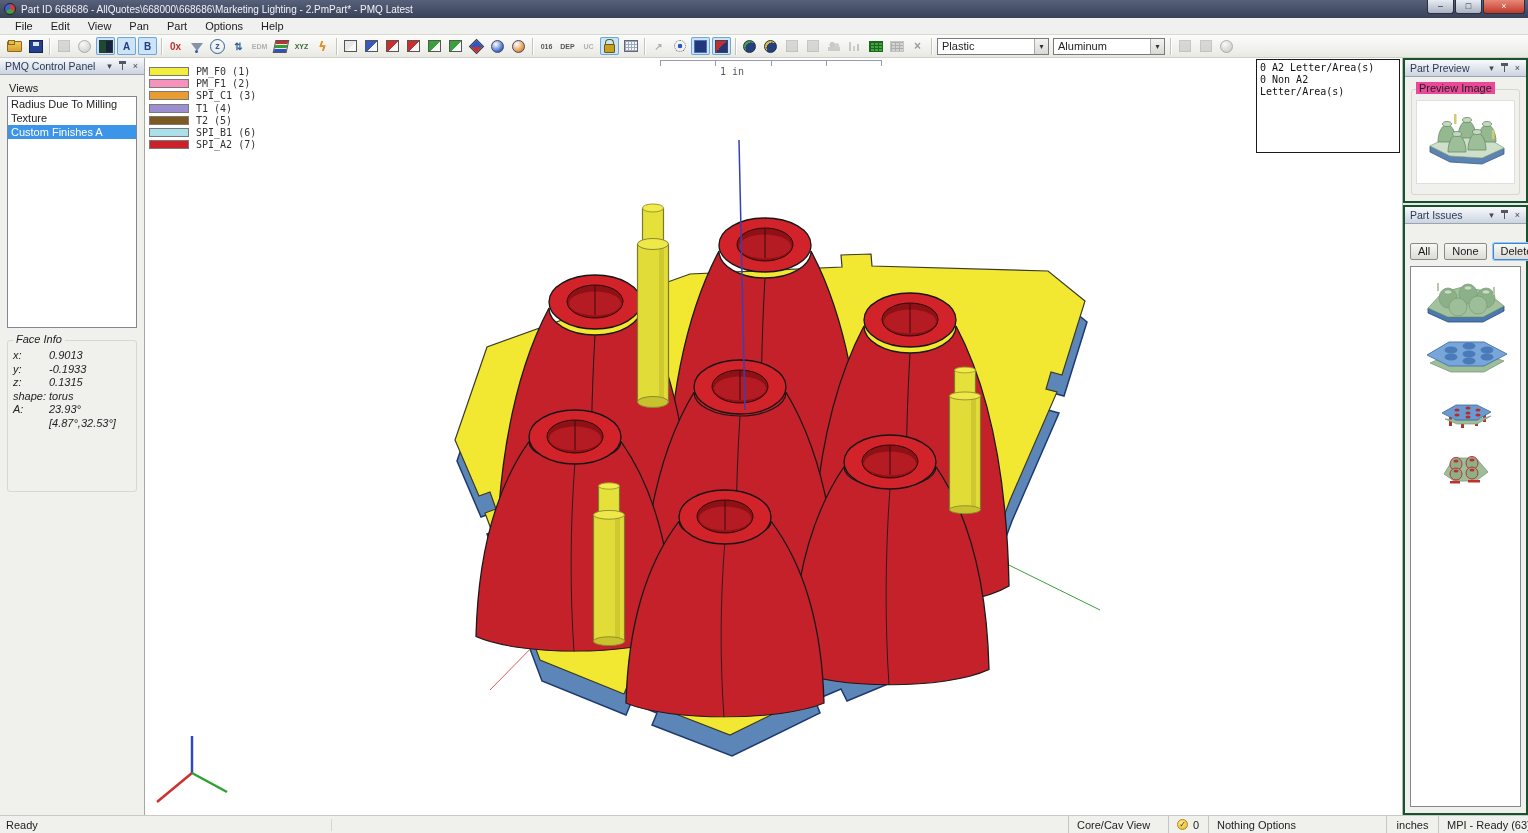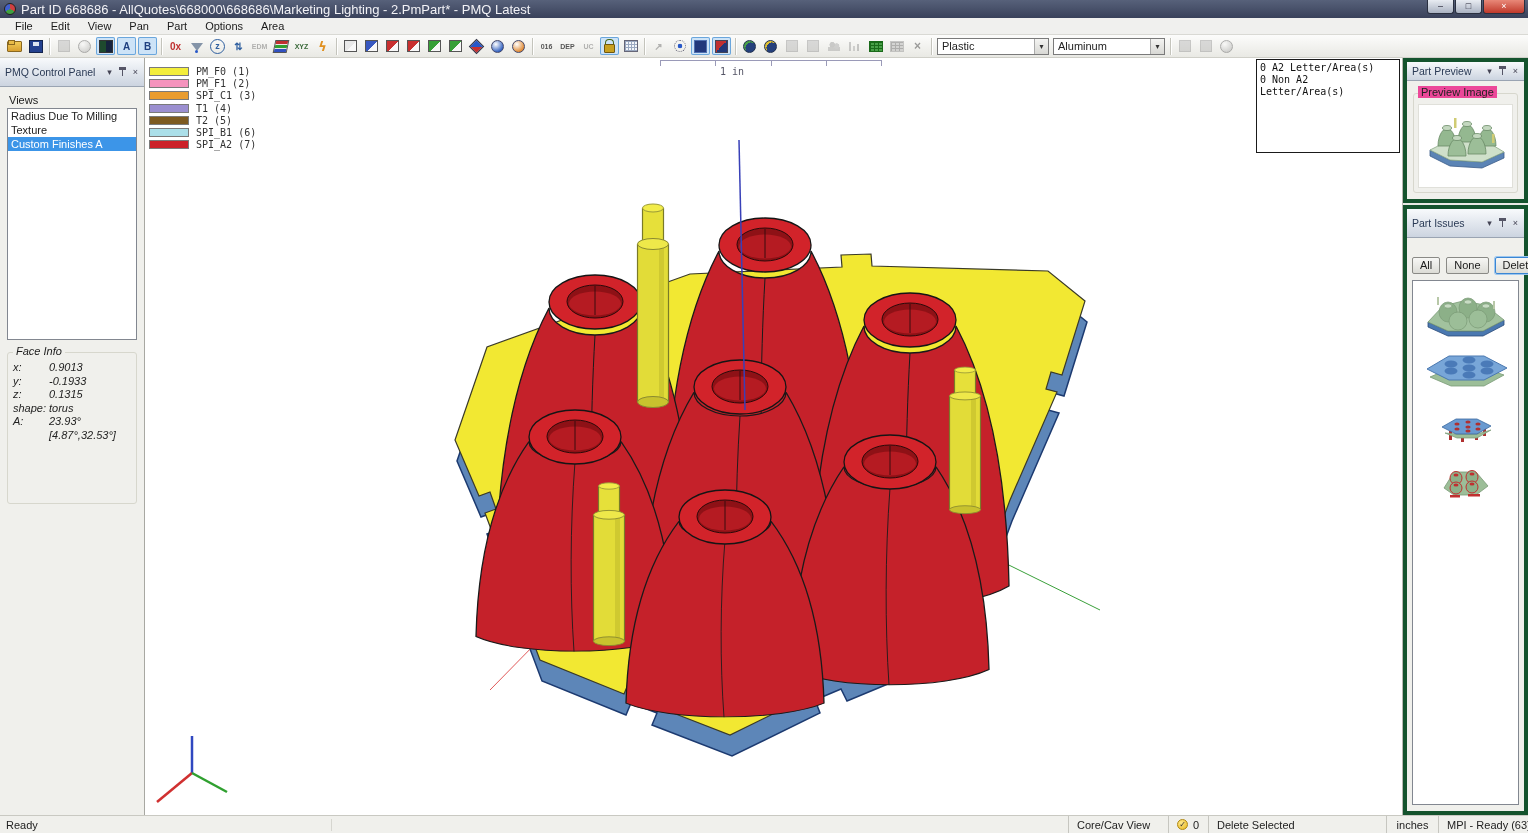--- a/index.html
+++ b/index.html
@@ -3,21 +3,21 @@
 <meta charset="utf-8">
 <style>
   html,body{margin:0;padding:0;width:1528px;height:833px;overflow:hidden;
     font-family:"Liberation Sans",sans-serif;font-size:11px;color:#222;background:#f0f0ec;}
   *{box-sizing:border-box;}
 
   
   .titlebar{height:18px;background:linear-gradient(#57617a,#39415a);display:flex;align-items:center;position:relative;}
   .app-icon{width:12px;height:12px;border-radius:50%;margin:0 5px 0 4px;
     background:conic-gradient(#d04040 0 120deg,#40a040 120deg 240deg,#4060d0 240deg 360deg);border:1px solid #222;}
-  .title-text{color:#f2f2f6;font-size:13px;white-space:nowrap;}
+  .title-text{color:#f2f2f6;font-size:10px;white-space:nowrap;}
   .winbtns{position:absolute;right:3px;top:0;display:flex;}
   .winbtn{width:27px;height:14px;margin-left:1px;border:1px solid #2a3040;border-top:none;border-radius:0 0 3px 3px;
     background:linear-gradient(#e8ecf2,#aab2c2);font-size:9px;line-height:12px;text-align:center;color:#223;}
   .winbtn.close{width:42px;background:linear-gradient(#e88878,#c0392b);color:#fff;}
 
   
   .menubar{height:17px;background:#f0f0ee;border-bottom:1px solid #d9d9d4;display:flex;align-items:center;padding-left:6px;}
   .menu-item{padding:1px 9px;color:#1a1a1a;}
 
   
@@ -68,21 +68,21 @@
   .k-table.dis::after{border-color:#888;background-color:#aaa;}
   .tb-select{width:112px;height:17px;border:1px solid #7a7a7a;background:#fff;display:flex;align-items:center;
     margin:0 2px;font-weight:normal;}
   .tb-select .val{flex:1;padding-left:4px;white-space:nowrap;overflow:hidden;}
   .tb-select .dd{width:14px;height:15px;background:linear-gradient(#f4f4f2,#d8d8d4);border-left:1px solid #aaa;
     text-align:center;font-size:8px;line-height:15px;color:#333;}
 
   
   .main{display:flex;height:757px;}
   .leftpanel{width:145px;background:#f0f0ec;border-right:1px solid #a8a8a2;display:flex;flex-direction:column;}
-  .dockhead{height:29px;background:linear-gradient(#f8fafc,#ccd4e0);border-bottom:1px solid #9aa4b2;
+  .dockhead{height:17px;background:linear-gradient(#f8fafc,#ccd4e0);border-bottom:1px solid #9aa4b2;
     display:flex;align-items:center;padding:0 3px 0 5px;color:#2a3a55;}
   .dockhead .ht{flex:1;font-size:10.5px;}
   .hicon{width:11px;text-align:center;font-size:9px;color:#445;margin-left:2px;}
   .pin-glyph{display:inline-block;width:7px;height:9px;
     background:linear-gradient(#556 0 3px,transparent 3px),linear-gradient(90deg,transparent 0 3px,#556 3px 4px,transparent 4px);}
   .lp-body{padding:5px 7px;flex:1;display:flex;flex-direction:column;}
   .views-label{margin:2px 0 2px 2px;color:#1a1a1a;}
   .listbox{border:1px solid #828790;background:#fff;height:232px;overflow:hidden;}
   .view-item{height:14px;line-height:14px;padding-left:3px;white-space:nowrap;}
   .view-item.sel{background:#3c95e8;color:#fff;}
@@ -101,21 +101,21 @@
   .legend-row .sw{width:40px;height:9px;border:1px solid #7a7a7a;margin-right:7px;}
   .ruler{position:absolute;left:515px;top:2px;width:222px;height:6px;border-left:1px solid #9a9ab8;border-right:1px solid #9a9ab8;
     border-top:1px solid #9a9ab8;
     background:repeating-linear-gradient(90deg,transparent 0 54.5px,#9a9ab8 54.5px 55.5px);}
   .ruler-label{position:absolute;left:575px;top:8px;font:10px "DejaVu Sans Mono",monospace;color:#556;}
   .infobox{position:absolute;right:2px;top:1px;width:144px;height:94px;border:1px solid #1a1a1a;background:#fff;
     font:10px "DejaVu Sans Mono",monospace;color:#111;padding:2px 3px;line-height:12px;}
 
   
   .rightbar{width:126px;background:#e9e9e4;display:flex;flex-direction:column;border-left:1px solid #b8b8b2;}
-  .panel{border:4px solid #14532d;background:#f0f0ec;display:flex;flex-direction:column;}
+  .panel{border:2px solid #14532d;background:#f0f0ec;display:flex;flex-direction:column;}
   .panel.preview{height:145px;margin-bottom:2px;}
   .panel.issues{flex:1;}
   .pv-group{border:1px solid #d7d7cd;border-radius:3px;margin:12px 6px 6px 6px;padding:10px 4px 4px 4px;position:relative;flex:1;}
   .pv-group .gtitle{position:absolute;top:-8px;left:4px;background:#ec4899;padding:0 3px;}
   .pv-img{background:#fff;border:1px solid #e0e0da;height:84px;display:flex;align-items:center;justify-content:center;}
   .btnrow{display:flex;align-items:center;padding:7px 5px 4px 5px;margin-top:12px;}
   .btn{height:17px;border:1px solid #8a8a86;border-radius:2px;background:linear-gradient(#f7f7f5,#dcdcd6);
     padding:0 7px;line-height:15px;color:#1a1a1a;}
   .btn.focus{border-color:#3a86d4;box-shadow:0 0 0 1px #9cc6ee;margin-left:auto;}
   .btn + .btn{margin-left:6px;}
@@ -146,21 +146,21 @@
   </span>
 </div>
 
 <div class="menubar" id="menubar">
     <div class="menu-item">File</div>
     <div class="menu-item">Edit</div>
     <div class="menu-item">View</div>
     <div class="menu-item">Pan</div>
     <div class="menu-item">Part</div>
     <div class="menu-item">Options</div>
-    <div class="menu-item">Area</div>
+    <div class="menu-item">Help</div>
   </div>
 
 <div class="toolbar" id="toolbar">
     <span class="ticon k-folder"></span>
     <span class="ticon k-floppy"></span>
     <div class="tsep"></div>
     <span class="ticon k-stop dis"></span>
     <span class="ticon k-sphere dis" style="--c: #b0b0b0; color: rgb(176, 176, 176);"></span>
     <span class="ticon k-splitgn sel"></span>
     <span class="ticon k-letter sel" style="--c: #204080; color: rgb(32, 64, 128);">A</span>
@@ -510,16 +510,16 @@
 </div>
 
 <div class="statusbar">
   <div class="sb-left">Ready</div>
   <div class="sb-spacer"></div>
   <div class="sb-cell sb-core">Core/Cav View</div>
   <div class="sb-cell sb-chk">
     <span class="chk">✓</span>
     <span>0</span>
   </div>
-  <div class="sb-cell sb-sel">Delete Selected</div>
+  <div class="sb-cell sb-sel">Nothing Options</div>
   <div class="sb-cell sb-units">inches</div>
   <div class="sb-cell sb-mpi">MPI - Ready (63)</div>
 </div>
 
 </body></html>

